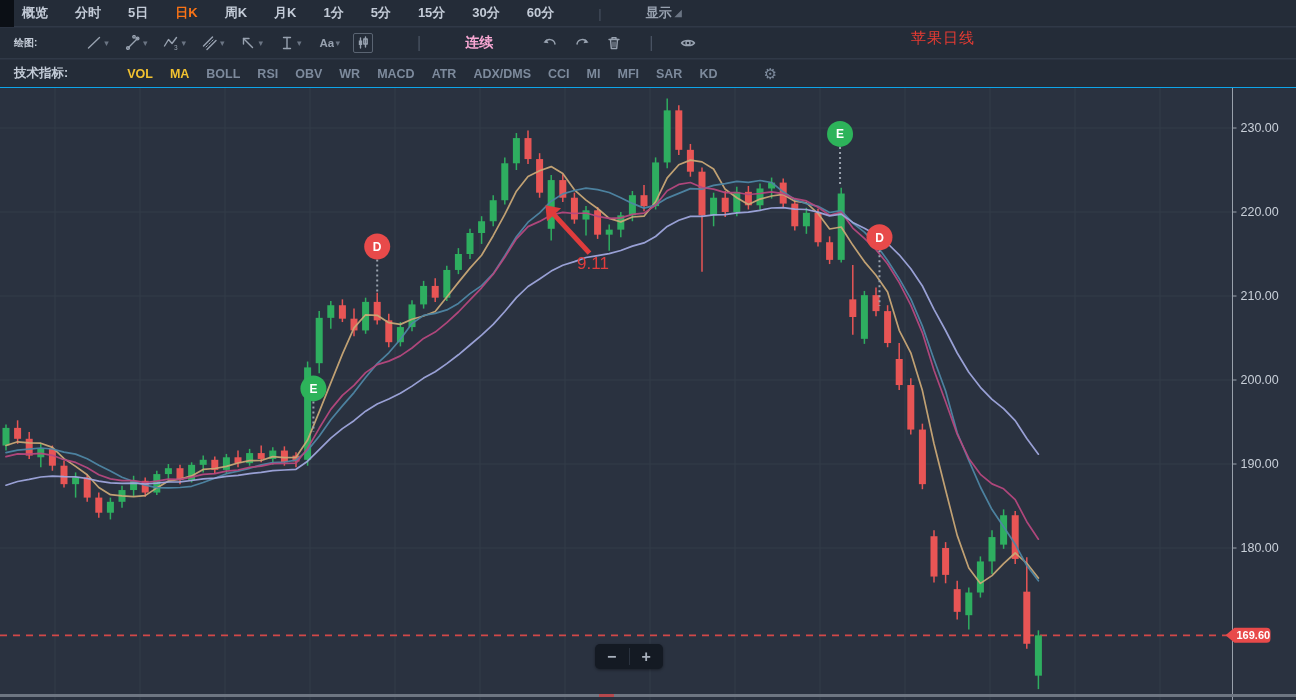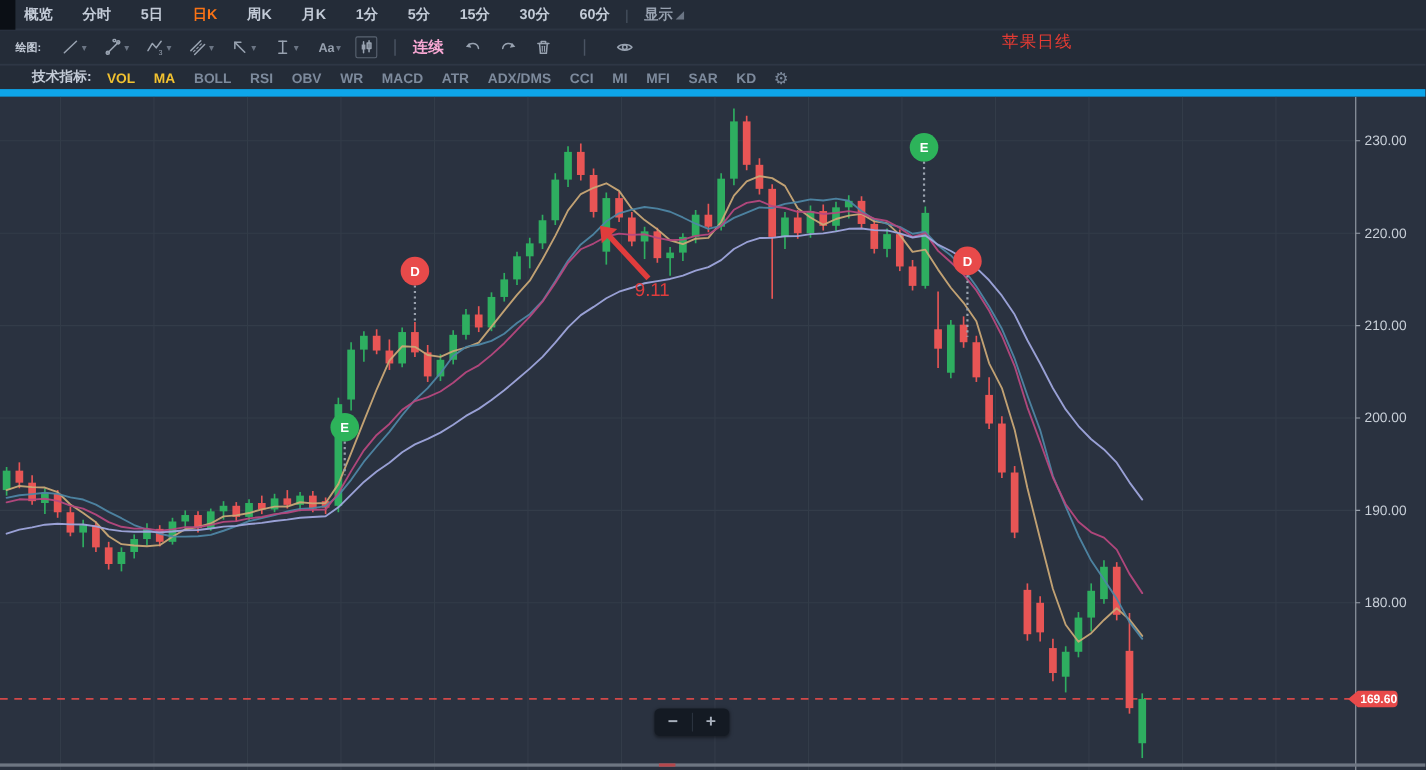--- a/index.html
+++ b/index.html
@@ -2,38 +2,38 @@
 <html><head>
 <meta charset="utf-8">
 <style>
   * { margin:0; padding:0; box-sizing:border-box; }
   html,body { width:1296px; height:700px; overflow:hidden; background:#242C38;
               font-family:"Liberation Sans", sans-serif; }
   #app { position:relative; width:1296px; height:700px; background:#2A3240; }
 
   
   .tbar { position:absolute; left:0; right:0; background:#242C38; display:flex;
-          align-items:center; color:#C3CBD7; }
+          align-items:center; color:#C3CBD7;gap:30px; }
   #row1 { top:0; height:27px; border-bottom:1px solid #303947; font-size:13px; }
   #row2 { top:28px; height:31px; border-bottom:1px solid #303947; }
-  #row3 { top:60px; height:28px; border-bottom:7px solid #0ea5e9; font-size:12.5px;padding-left:15px; }
+  #row3 { top:60px; height:28px; border-bottom:1px solid #0ea5e9; font-size:12.5px; }
   .notch { position:absolute; left:0; top:0; width:14px; height:27px; background:#0B0F15; }
   .tabs { display:flex; align-items:center; gap:27px; margin-left:22px; font-weight:700; }
   .tab { cursor:pointer; white-space:nowrap; }
   .tab.active { color:#f97316; }
   .vdiv { color:#4A5463; margin:0 14px; font-weight:400; }
   .disp { color:#98A2B0; font-weight:700; display:flex; align-items:center; gap:3px;justify-content:center;}
   .caret { color:#6B7584; font-size:9px; line-height:1; }
   .toollabel { color:#C3CBD7; font-weight:700; font-size:10px; margin-left:14px; }
   .tools { display:flex; align-items:center; gap:10px; margin-left:16px; }
   .tool { display:flex; align-items:center; gap:2px; padding:2px 3px; cursor:pointer; }
   .tool svg { display:block; }
   .tool.boxed { border:1px solid #5A6472; border-radius:2px; padding:1px; }
   .cont { color:#f9a8d4; font-weight:700; font-size:14px; }
-  .ind-items { display:flex; align-items:flex-end; gap:17px; margin-left:14px;
+  .ind-items { display:flex; align-items:flex-end; gap:17px; margin-left:29px;
                color:#7D8A9C; font-weight:700; }
   .ind { cursor:pointer; white-space:nowrap; }
   .ind.active { color:#F2C230; }
   .gear { color:#7D8A9C; font-size:15px; cursor:pointer; }
   #watermark { position:absolute; left:911px; top:29px; color:#E63B33; font-size:15px;
                z-index:30; letter-spacing:1px; }
 
   
   #chart-wrap { position:absolute; left:0; top:88px; width:1296px; height:612px;
                 background:#2A3240; }

